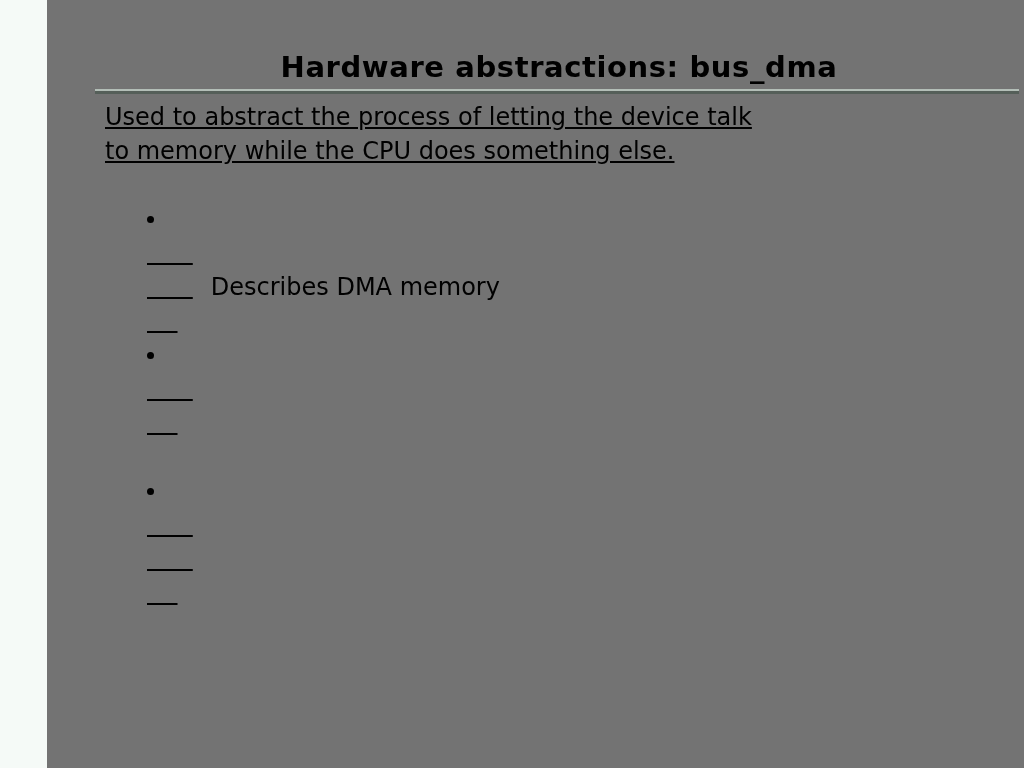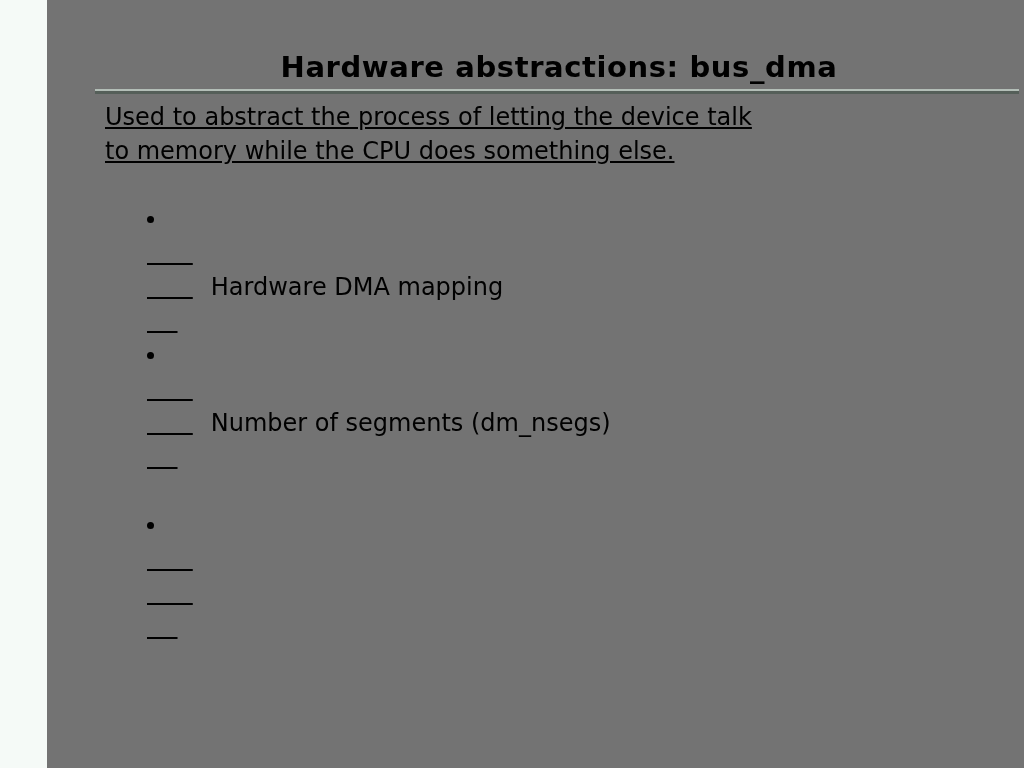--- a/index.html
+++ b/index.html
@@ -98,25 +98,24 @@
 
   <div class="body-block">
 
     <div class="line">Used to abstract the process of letting the device talk</div>
     <div class="line">to memory while the CPU does something else.</div>
 
     <div class="line spacer"></div>
 
     <div class="line bullet">
       <span class="bullet-dot"></span>
-      <span class="bullet-text">Hardware DMA mapping</span>
+      <span class="bullet-text">Describes DMA memory</span>
     </div>
     <div class="line bullet">
       <span class="bullet-dot"></span>
-      <span class="bullet-text">Number of segments (dm_nsegs)</span>
     </div>
 
     <div class="line spacer"></div>
 
     <div class="line bullet">
       <span class="bullet-dot"></span>
       
     </div>
 
   </div>

